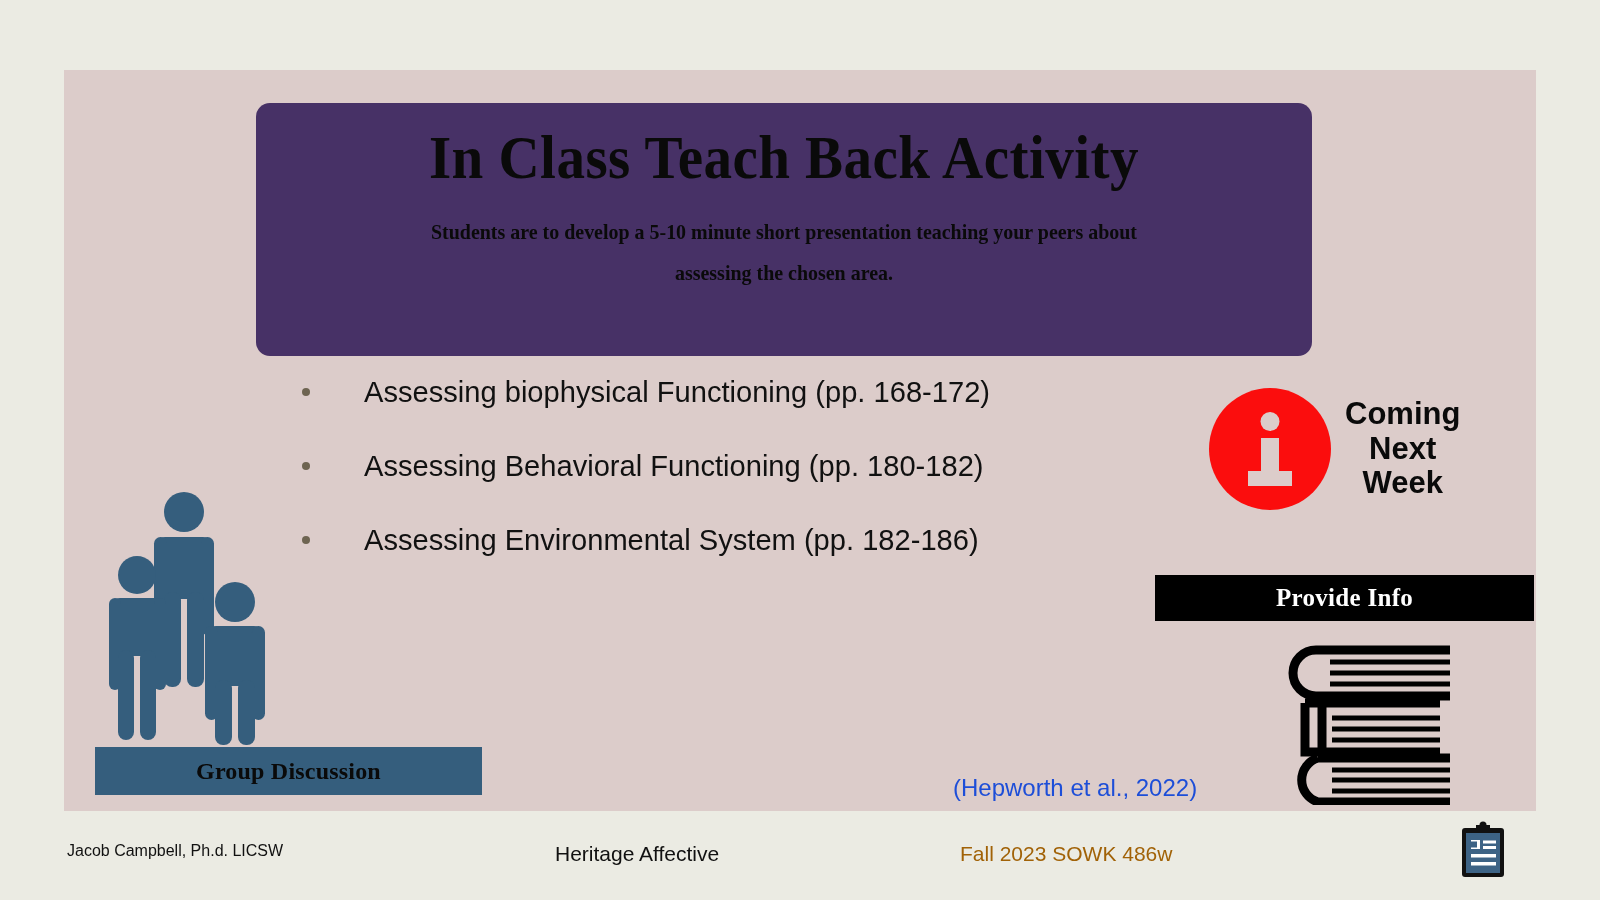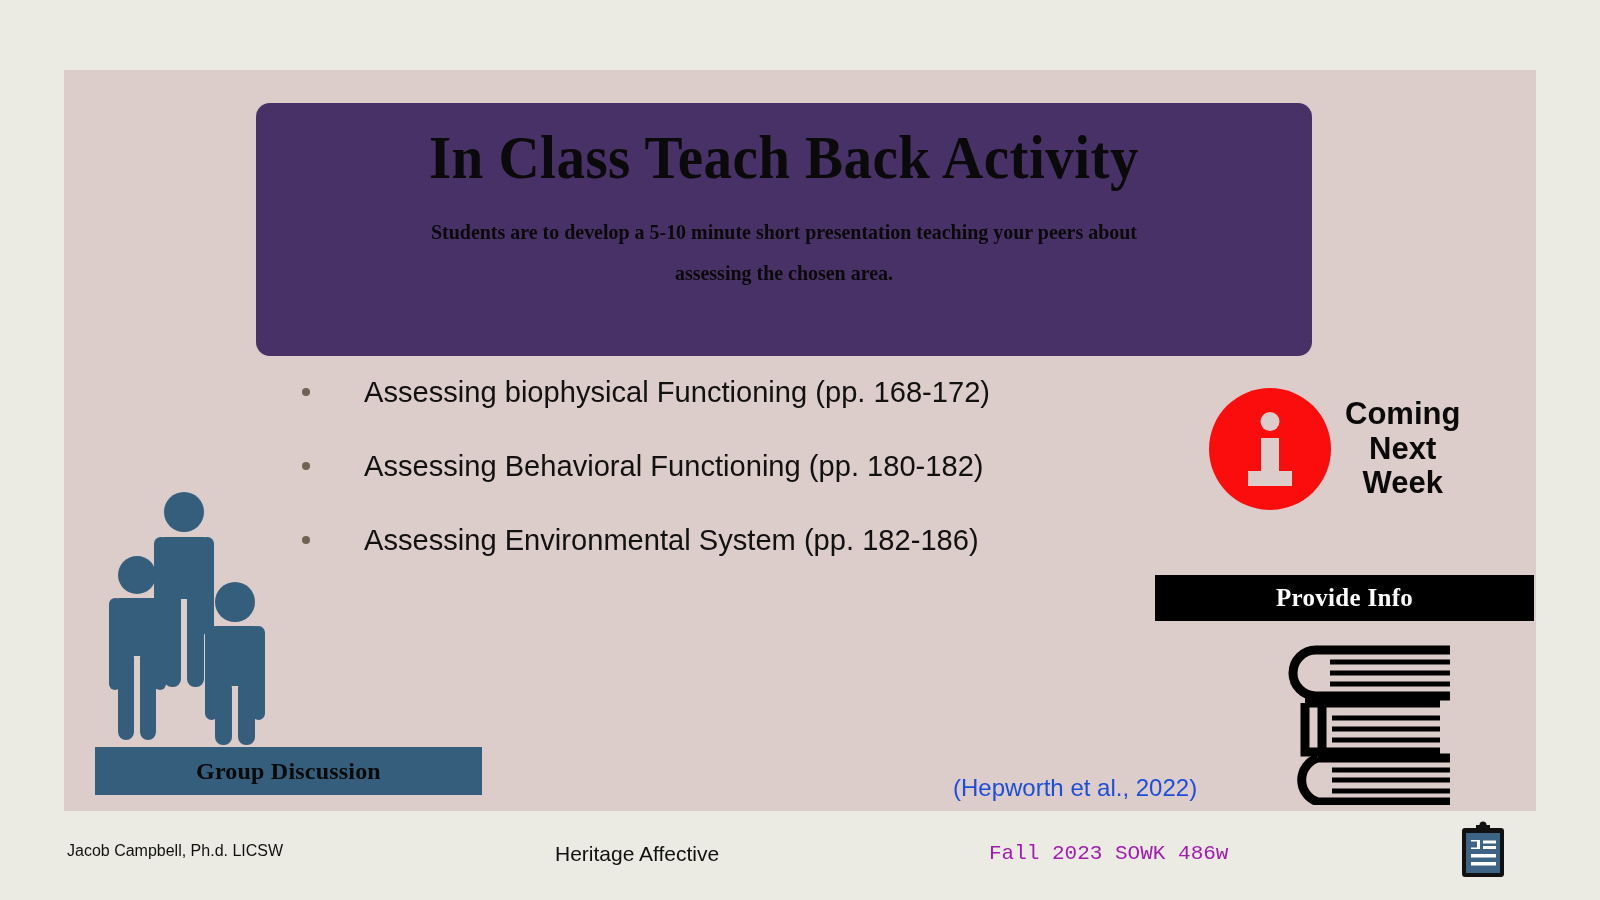--- a/index.html
+++ b/index.html
@@ -240,25 +240,25 @@
   .footer-org {
     position: absolute;
     left: 555px;
     top: 6px;
     font-size: 21px;
     color: #111111;
     font-family: "Liberation Sans", sans-serif;
   }
   .footer-course {
     position: absolute;
-    left: 989px;
+    left: 960px;
     top: 6px;
     font-size: 21px;
-    color: #a21caf;
-    font-family: Liberation Mono, monospace;
+    color: #a16207;
+    font-family: Liberation Sans, sans-serif;
   }
   .clipboard-icon {
     position: absolute;
     left: 1457px;
     top: 821px;
     width: 52px;
     height: 58px;
   }
 </style>
 </head>

